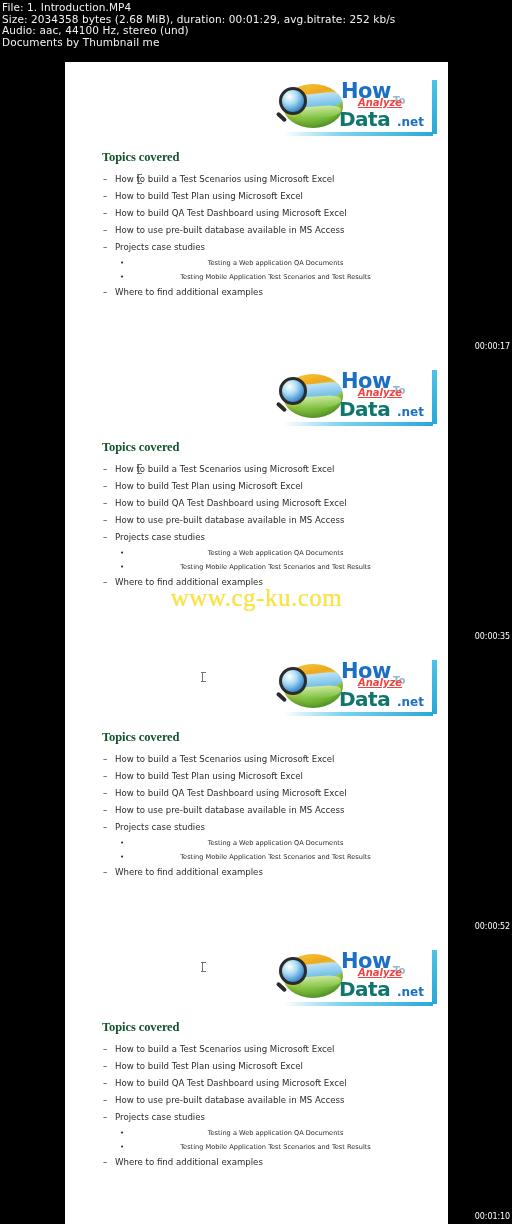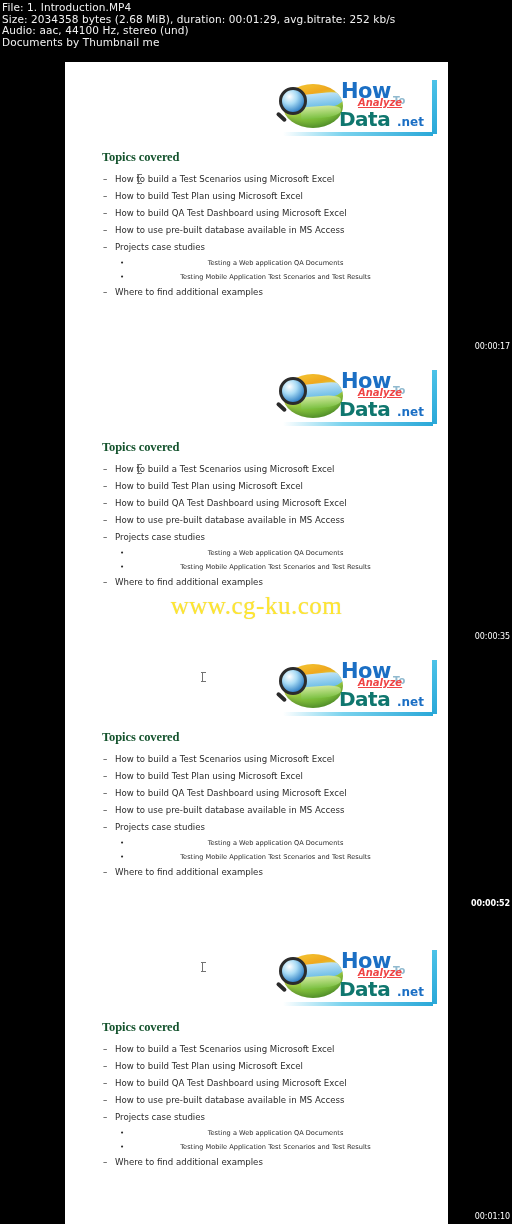--- a/index.html
+++ b/index.html
@@ -293,21 +293,21 @@
           <li>How to use pre-built database available in MS Access</li>
           <li>Projects case studies</li>
           <ul class="sub">
             <li>Testing a Web application QA Documents</li>
             <li>Testing Mobile Application Test Scenarios and Test Results</li>
           </ul>
           <li>Where to find additional examples</li>
         </ul>
       </div>
       <div class="caret" style="left:73px;top:112px;"></div>
-      <div class="watermark" style="top:240px;">www.cg-ku.com</div>
+      <div class="watermark" style="top:232px;">www.cg-ku.com</div>
     </div>
 
     <div class="frame">
       <div class="logo">
         <div class="lbar"></div>
         <div class="lbar2"></div>
         <div class="disc">
           <div class="wedge"></div>
           <div class="wedge2"></div>
         </div>
@@ -372,16 +372,16 @@
           <li>Where to find additional examples</li>
         </ul>
       </div>
       <div class="caret" style="left:137px;top:30px;"></div>
     </div>
 
   </div>
 
   <div class="ts" style="top:342px;">00:00:17</div>
   <div class="ts" style="top:632px;">00:00:35</div>
-  <div class="ts" style="top:899px;font-weight:bold;">00:00:52</div>
+  <div class="ts" style="top:922px;">00:00:52</div>
   <div class="ts" style="top:1212px;">00:01:10</div>
 
 </div>
 
 </body></html>

